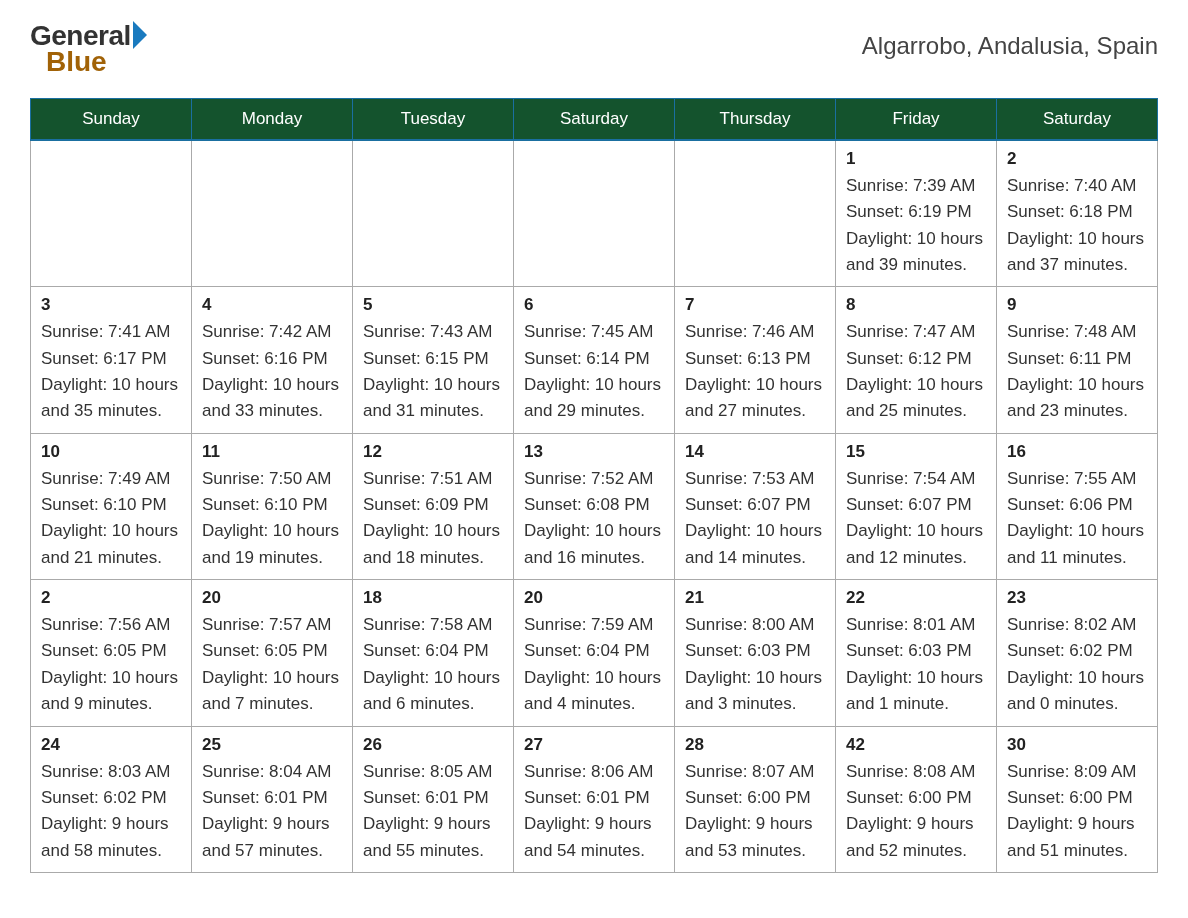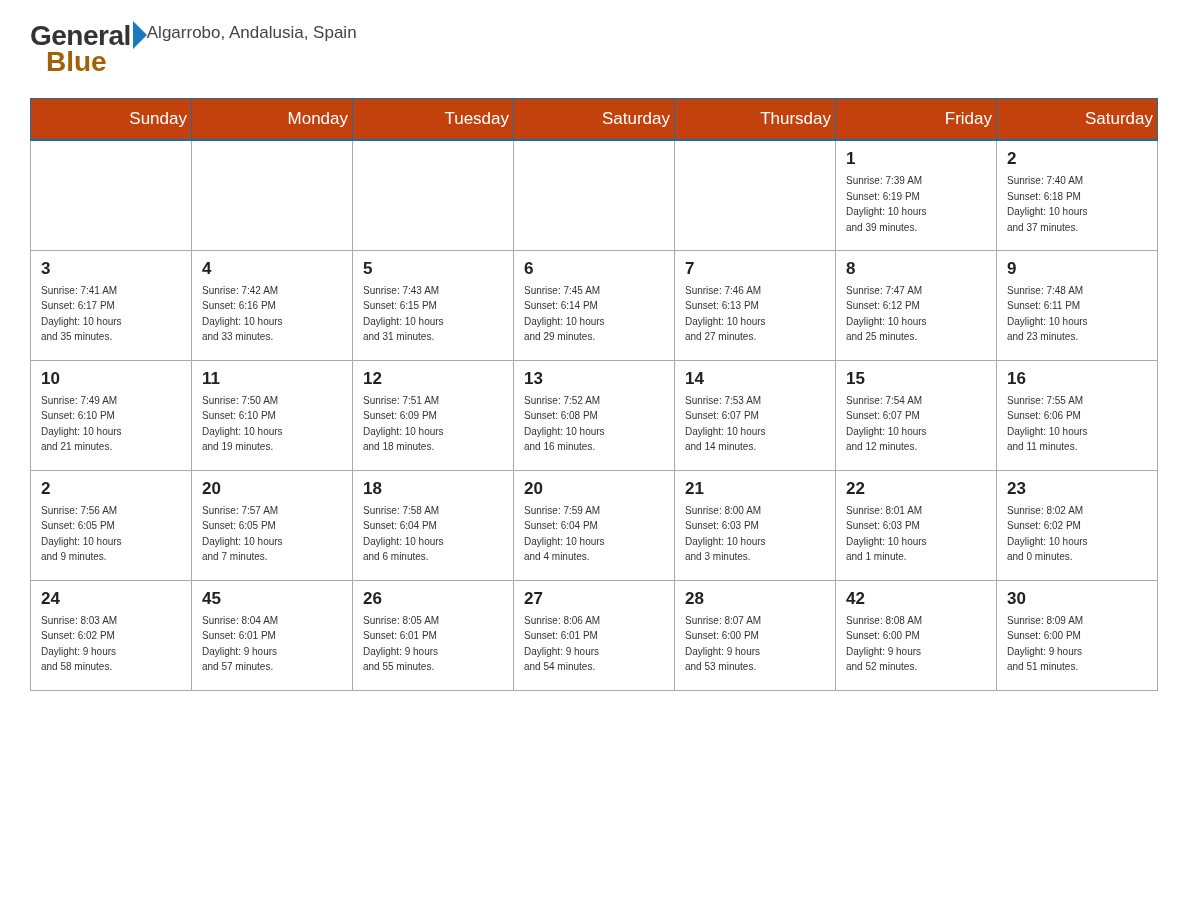--- a/index.html
+++ b/index.html
@@ -5,20 +5,21 @@
     * { box-sizing: border-box; margin: 0; padding: 0; }
     body {
       font-family: Arial, sans-serif;
       background: #fff;
       width: 1188px;
       min-height: 918px;
       padding: 20px 30px;
     }
     .header {
       display: flex;
+      justify-content: space-between;
       align-items: flex-start;
       margin-bottom: 20px;
     }
     .logo {
       display: flex;
       flex-direction: column;
       align-items: flex-start;
     }
     .logo-top {
       display: flex;
@@ -49,35 +50,35 @@
     .title-section {
       text-align: right;
     }
     .month-title {
       font-size: 52px;
       font-weight: bold;
       color: #222;
       line-height: 1.1;
     }
     .location {
-      font-size: 17px;
+      font-size: 24px;
       color: #444;
-      margin-top: 3px;
+      margin-top: 12px;
     }
     .calendar {
       width: 100%;
       border-collapse: collapse;
     }
     .calendar thead tr th {
-      background: #c2410c;
+      background: #14532d;
       color: #fff;
       font-size: 17px;
       font-weight: normal;
       padding: 10px 4px;
-      text-align: right;
+      text-align: center;
       border: 1px solid #1a6fa0;
     }
     .calendar tbody tr td {
       vertical-align: top;
       border: 1px solid #aaa;
       padding: 8px 10px;
       width: 14.28%;
       min-height: 110px;
       height: 110px;
       background: #fff;
@@ -89,21 +90,21 @@
       border-left: 1px solid #aaa;
     }
     .day-number {
       font-size: 17px;
       font-weight: bold;
       color: #222;
       display: block;
       margin-bottom: 4px;
     }
     .day-info {
-      font-size: 10px;
+      font-size: 17px;
       color: #333;
       line-height: 1.55;
     }
     .empty-cell {
       background: #f5f5f5;
     }
   </style>
 </head>
 <body>
 
@@ -237,21 +238,21 @@
           <span class="day-number">23</span>
           <div class="day-info">Sunrise: 8:02 AM<br>Sunset: 6:02 PM<br>Daylight: 10 hours<br>and 0 minutes.</div>
         </td>
       </tr>
       <tr>
         <td>
           <span class="day-number">24</span>
           <div class="day-info">Sunrise: 8:03 AM<br>Sunset: 6:02 PM<br>Daylight: 9 hours<br>and 58 minutes.</div>
         </td>
         <td>
-          <span class="day-number">45</span>
+          <span class="day-number">25</span>
           <div class="day-info">Sunrise: 8:04 AM<br>Sunset: 6:01 PM<br>Daylight: 9 hours<br>and 57 minutes.</div>
         </td>
         <td>
           <span class="day-number">26</span>
           <div class="day-info">Sunrise: 8:05 AM<br>Sunset: 6:01 PM<br>Daylight: 9 hours<br>and 55 minutes.</div>
         </td>
         <td>
           <span class="day-number">27</span>
           <div class="day-info">Sunrise: 8:06 AM<br>Sunset: 6:01 PM<br>Daylight: 9 hours<br>and 54 minutes.</div>
         </td>

